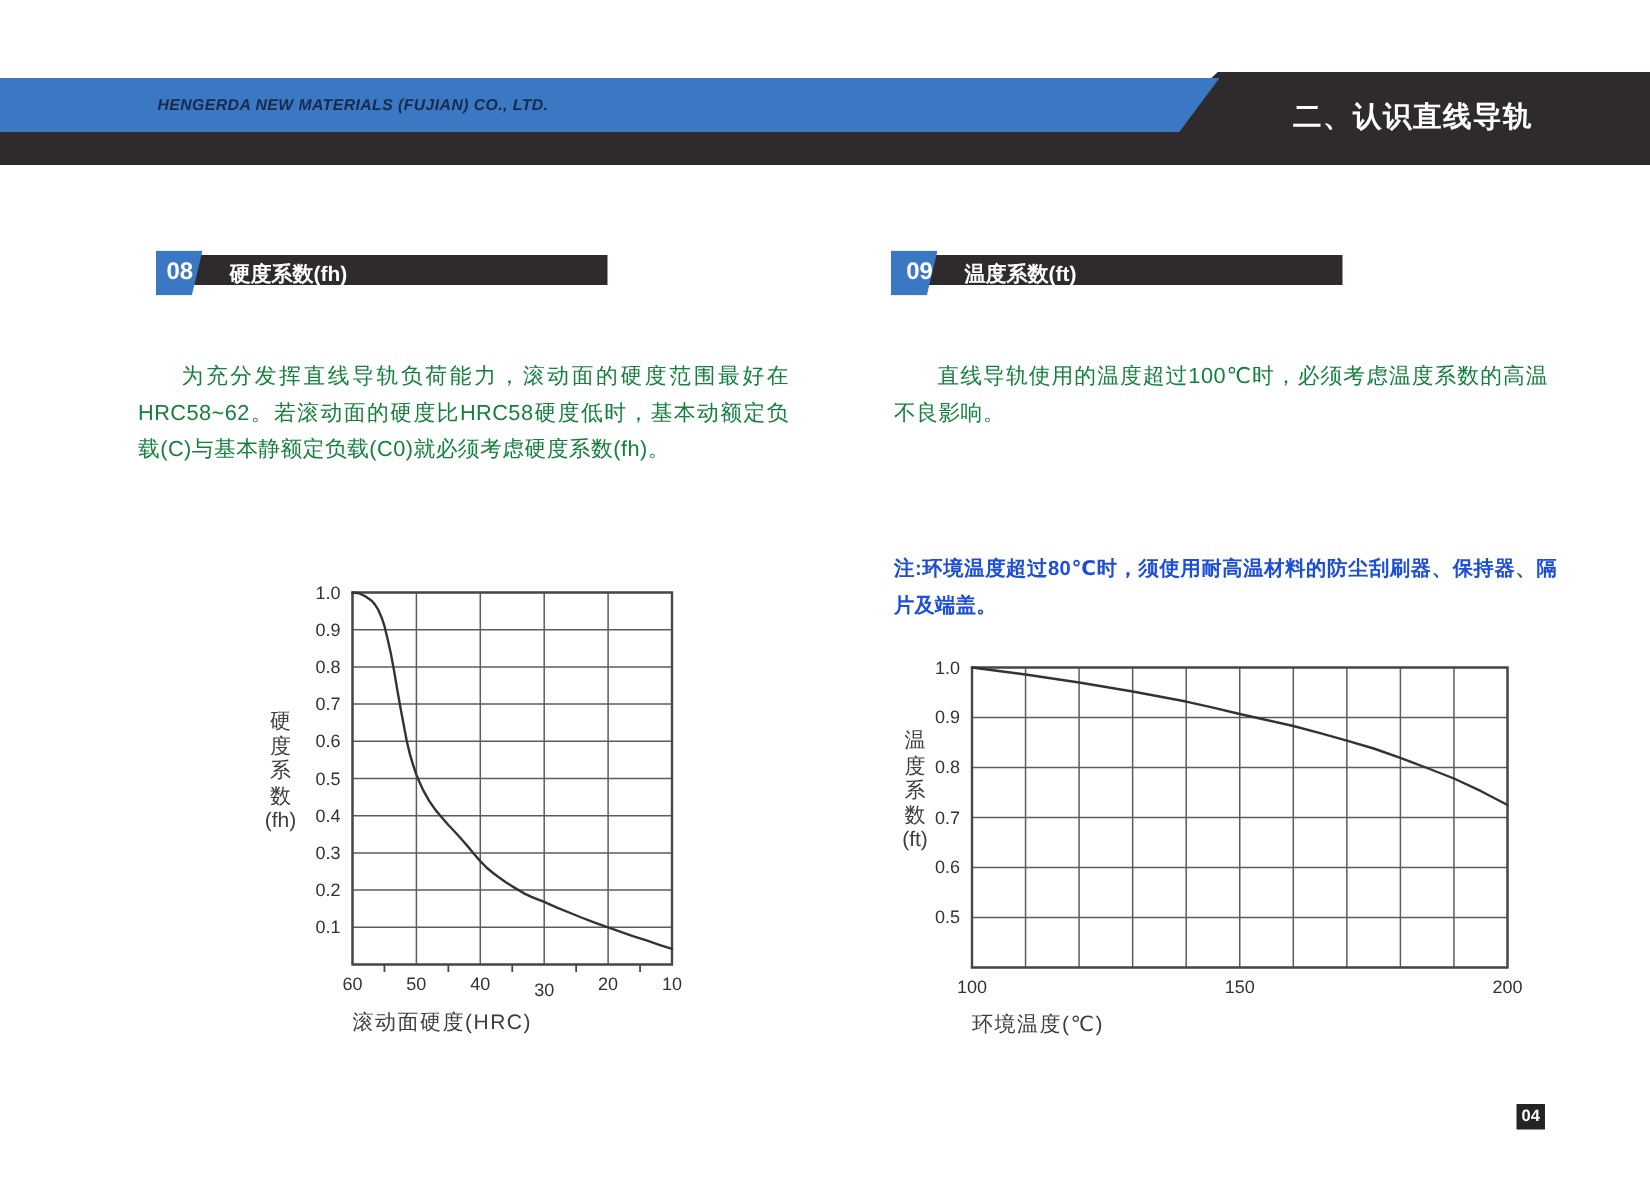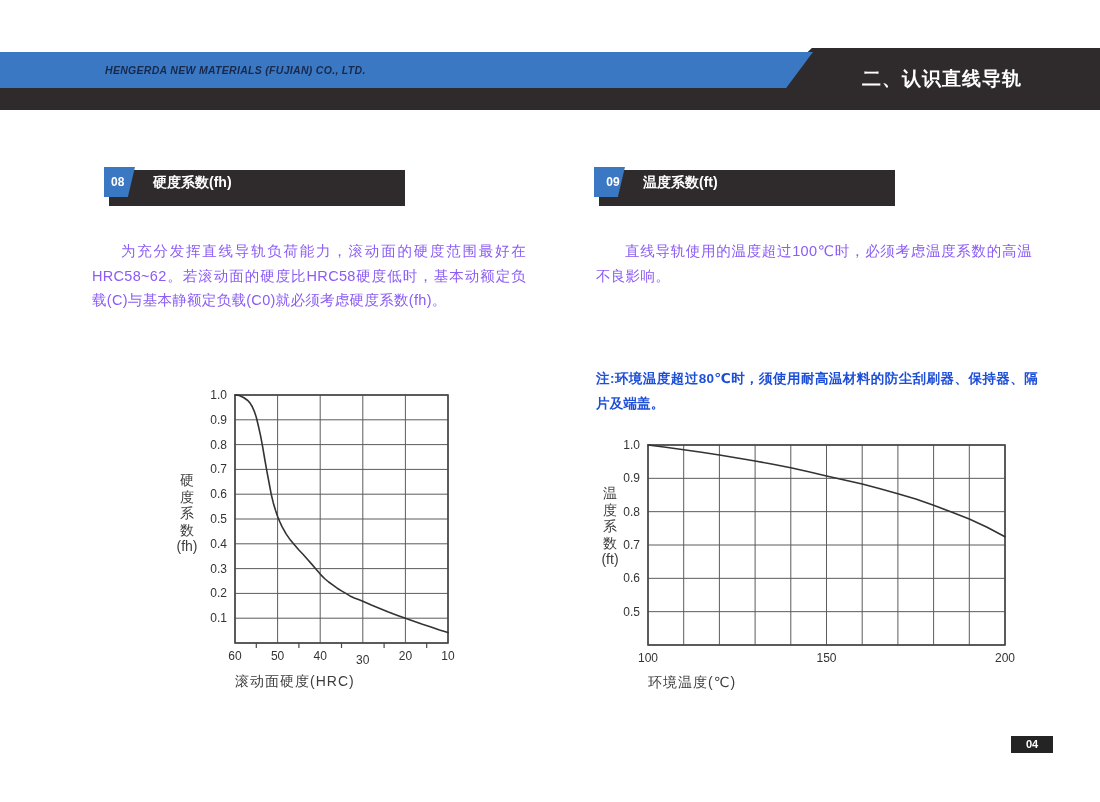--- a/index.html
+++ b/index.html
@@ -12,45 +12,45 @@
     clip-path:polygon(18.6% 0,100% 0,100% 100%,0 100%);}
   .hdr-dark-band{left:0;top:88px;width:1100px;height:22px;background:#2f2b2c;}
   .hdr-blue{left:0;top:52px;width:813px;height:36px;background:#3a78c4;
     clip-path:polygon(0 0,100% 0,96.7% 100%,0 100%);}
   .hdr-company{left:105px;top:52px;height:36px;line-height:36px;font-size:10.5px;
     font-weight:bold;letter-spacing:.3px;color:#18294b;font-style:italic;}
   .hdr-title{right:78px;top:48px;height:62px;line-height:62px;font-size:19px;
     font-weight:bold;color:#ffffff;letter-spacing:1px;text-align:right;}
 
   
-  .sec-bar{height:36px;background:#2f2b2c;color:#fff;font-size:14px;font-weight:bold;
+  .sec-bar{height:20px;background:#2f2b2c;color:#fff;font-size:14px;font-weight:bold;
     line-height:24px;padding-left:44px;box-sizing:border-box;}
-  .sec-badge{width:31px;height:30px;background:#3a78c4;color:#fff;font-size:12px;
+  .sec-badge{width:31px;height:30px;background:#3a78c4;color:#fff;font-size:16px;
     font-weight:bold;line-height:30px;padding-left:7px;box-sizing:border-box;
     clip-path:polygon(0 0,100% 0,77% 100%,0 100%);}
 
   
-  .para{font-size:14.5px;line-height:24.5px;text-align:justify;color:#8b5cf6;
+  .para{font-size:14.5px;line-height:24.5px;text-align:justify;color:#15803d;
     text-indent:2em;letter-spacing:.3px;}
   .note{font-size:13.5px;line-height:24.5px;color:#1d4ed8;font-weight:600;
     text-align:justify;letter-spacing:.2px;}
 
   
   svg{position:absolute;overflow:visible;}
   .grid{stroke:#5c5c5c;stroke-width:1;fill:none;}
   .frame{stroke:#474747;stroke-width:1.6;fill:none;}
   .tick{stroke:#474747;stroke-width:1.2;}
   .ticklabel{font-family:"Liberation Sans","DejaVu Sans",sans-serif;font-size:12px;fill:#333;}
   .curve{fill:none;stroke:#333;stroke-width:1.6;stroke-linejoin:round;stroke-linecap:round;}
   .axis-title{font-size:14px;color:#3d3d3d;text-align:left;letter-spacing:1px;}
   .y-axis-title{font-size:14px;color:#3d3d3d;text-align:center;line-height:16.5px;
     white-space:pre-line;letter-spacing:0;}
 
   
-  .page-badge{left:1011px;top:736px;width:42px;height:17px;background:#242424;color:#fff;
+  .page-badge{left:1011px;top:736px;width:19px;height:17px;background:#242424;color:#fff;
     font-size:11px;font-weight:bold;text-align:center;line-height:17px;}
 </style>
 </head>
 <body>
 
 <div id="page">
 
   <div class="abs hdr-dark-right"></div>
   <div class="abs hdr-dark-band"></div>
   <div class="abs hdr-blue"></div>

